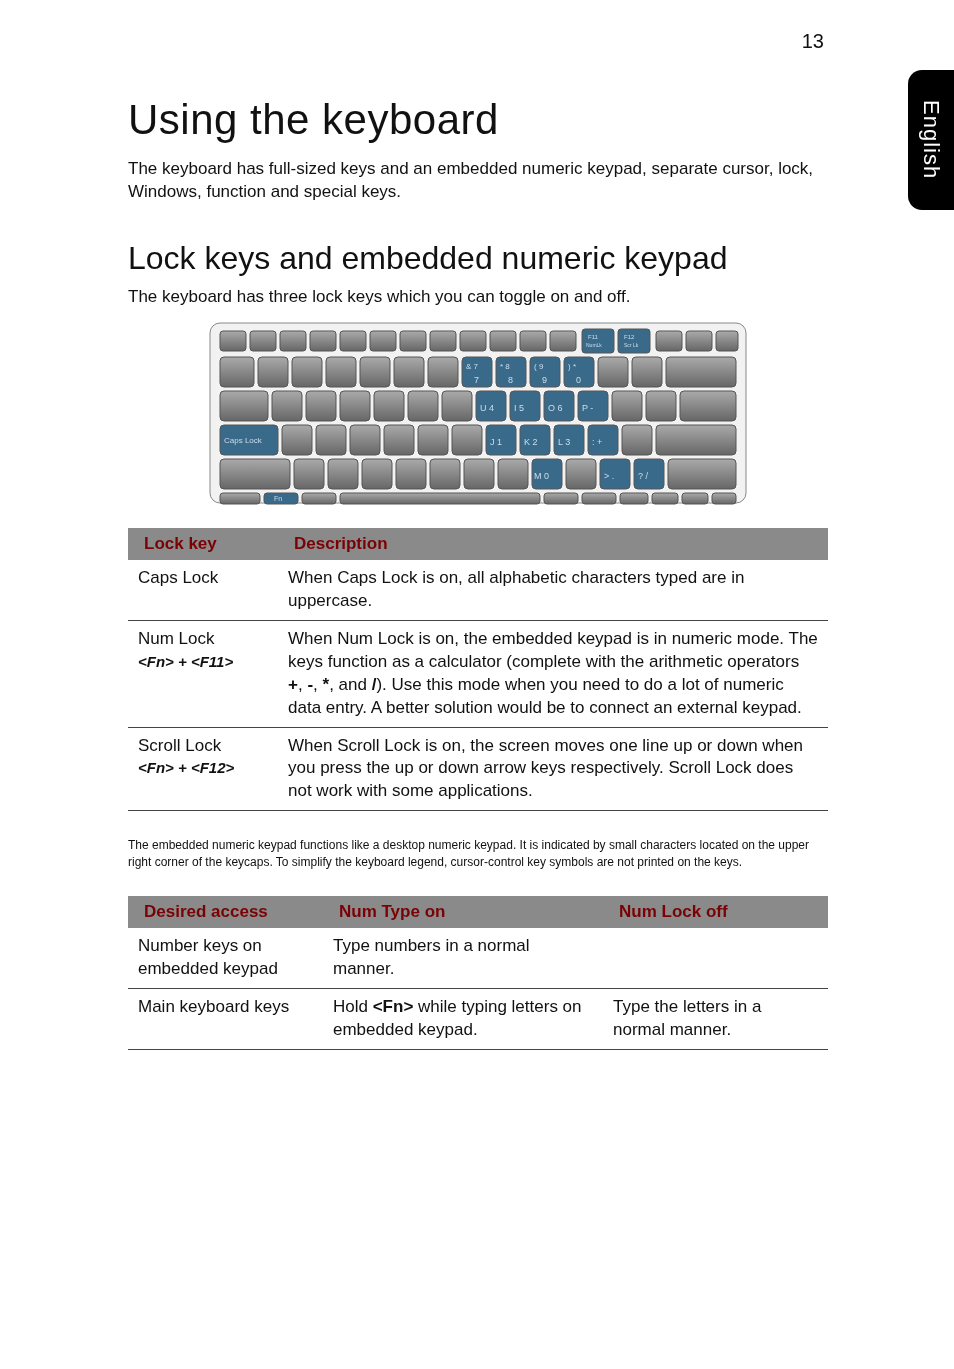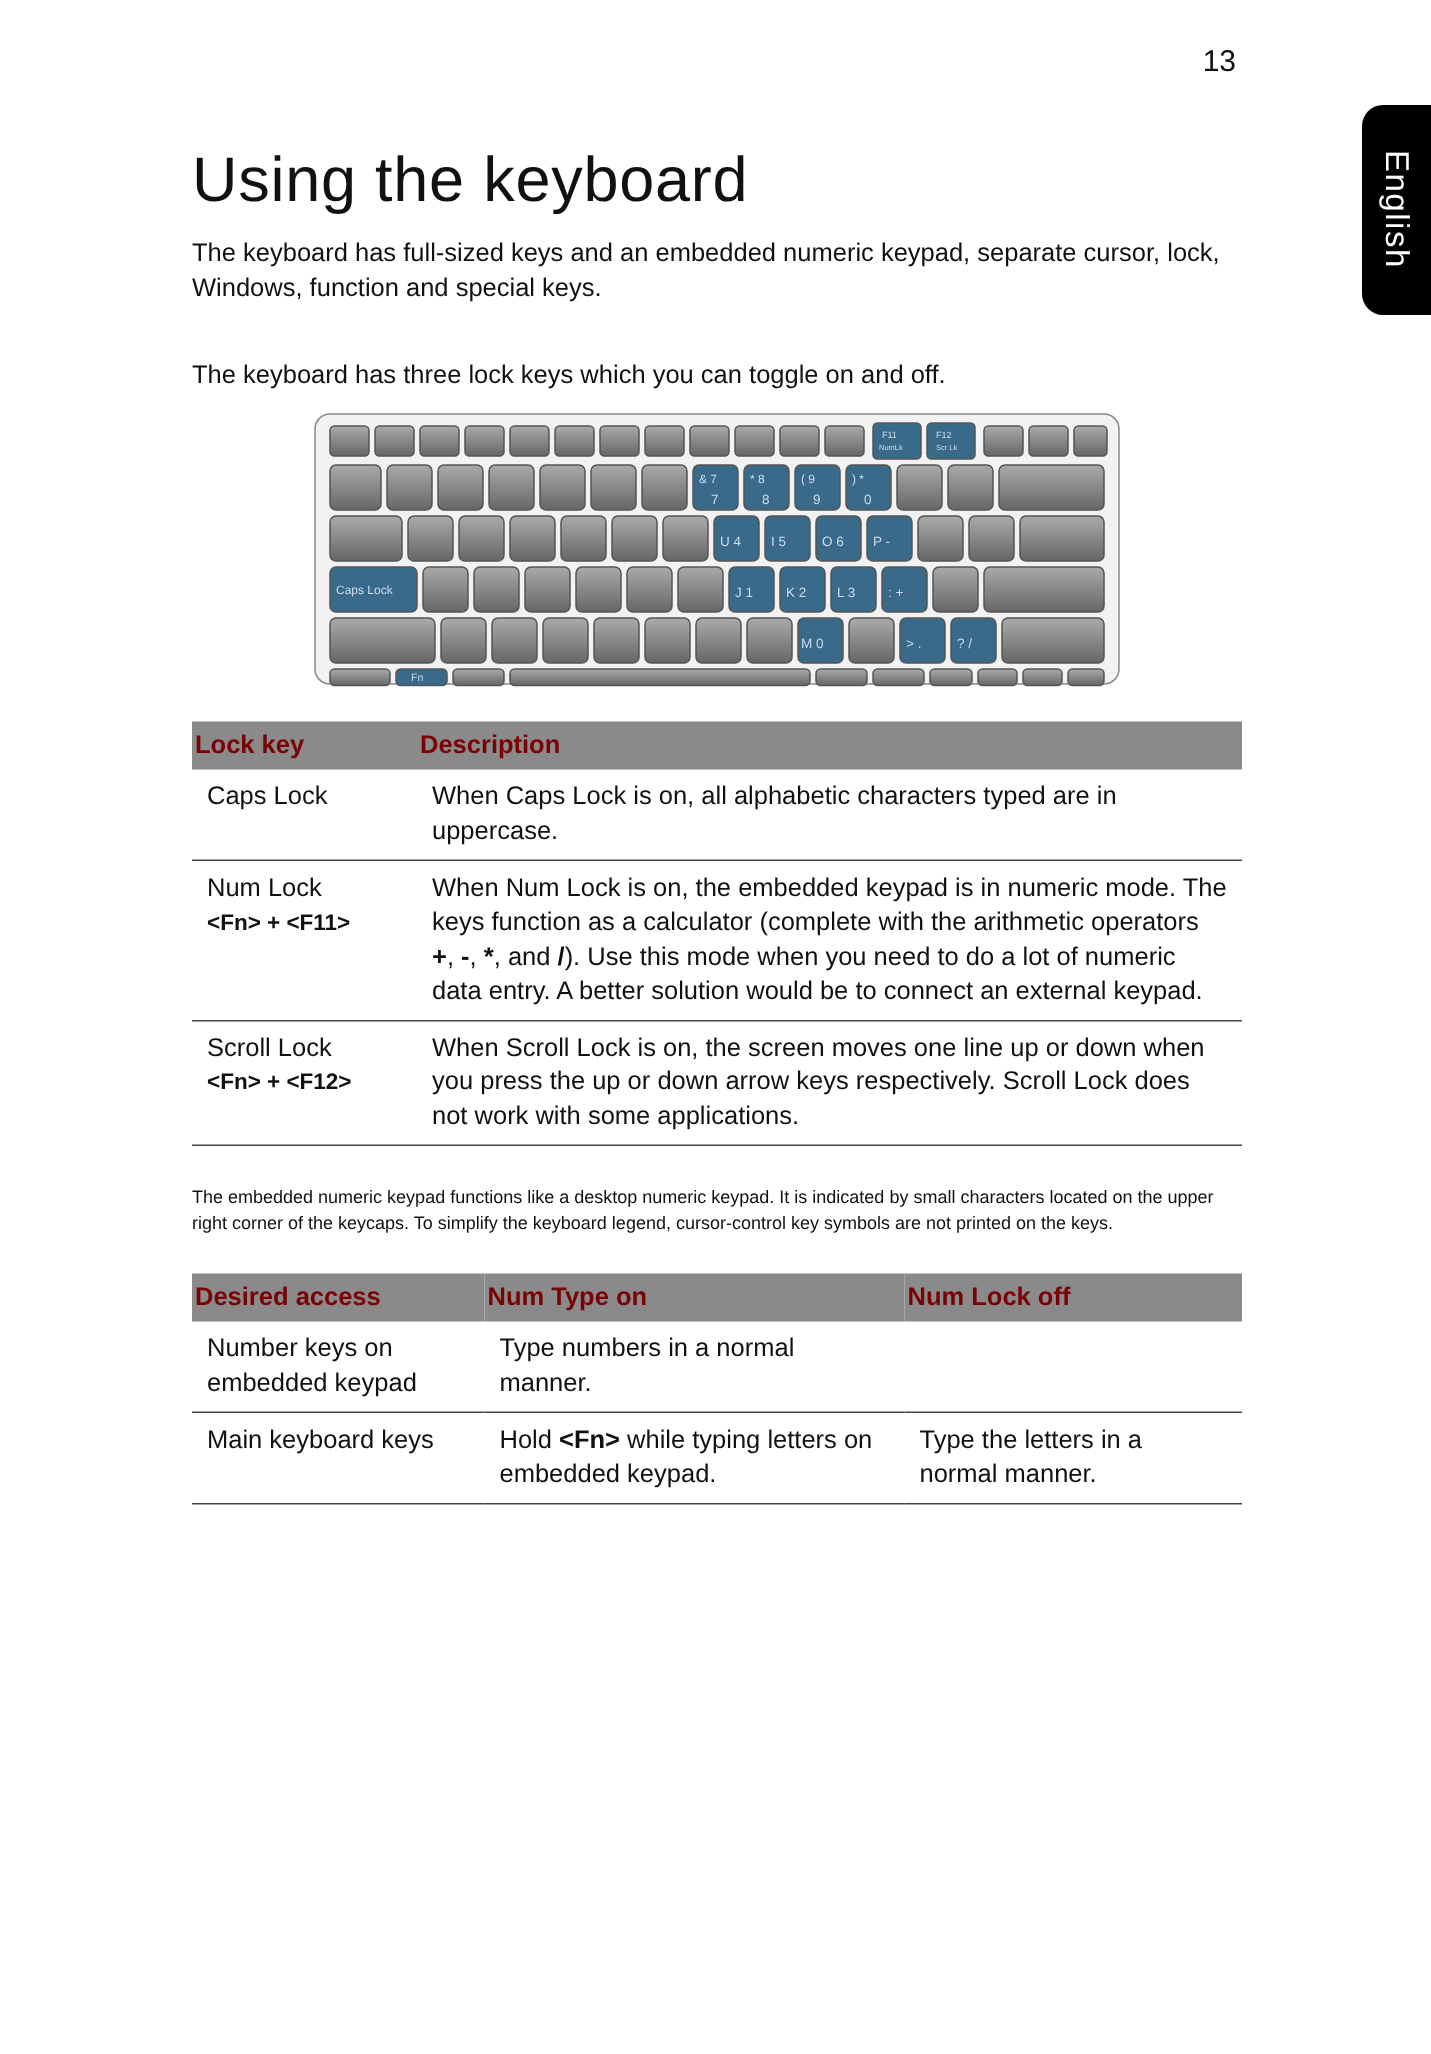--- a/index.html
+++ b/index.html
@@ -72,51 +72,52 @@
     width: 100%;
     border-collapse: collapse;
     font-size: 17px;
     margin-bottom: 26px;
   }
   th {
     text-align: left;
     background: #8a8a8a;
     color: #7a0205;
     font-weight: 700;
-    padding: 6px 2px;
+    padding: 6px 16px;
     font-size: 17px;
   }
   td {
     padding: 7px 10px;
     vertical-align: top;
     line-height: 1.35;
     border-bottom: 1px solid #444;
   }
   .t1 td:first-child { width: 150px; }
   .t2 td:nth-child(1) { width: 195px; }
   .t2 td:nth-child(2) { width: 280px; }
   .para {
     font-size: 12px;
     line-height: 1.38;
     margin: 14px 0 26px 0;
   }
   .b { font-weight: 700; }
-  .combo { font-size: 15px; }
+  .combo { font-size: 15px; font-style: italic; }
 </style>
 </head>
 <body>
 
 <div class="page-num">13</div>
 <div class="side-tab">English</div>
 
 <div class="content">
 
   <h1>Using the keyboard</h1>
   <p class="intro">The keyboard has full-sized keys and an embedded numeric keypad, separate cursor, lock, Windows, function and special keys.</p>
 
+  <h2>Lock keys and embedded numeric keypad</h2>
   <p class="sub">The keyboard has three lock keys which you can toggle on and off.</p>
 
   <svg class="kb-img" width="540" height="185" viewBox="0 0 540 185">
     <defs>
       <linearGradient id="kg" x1="0" y1="0" x2="0" y2="1">
         <stop offset="0" stop-color="#aaa"></stop>
         <stop offset="1" stop-color="#666"></stop>
       </linearGradient>
     </defs>
     <rect x="2" y="2" width="536" height="180" rx="10" fill="#f2f2f2" stroke="#888"></rect>

